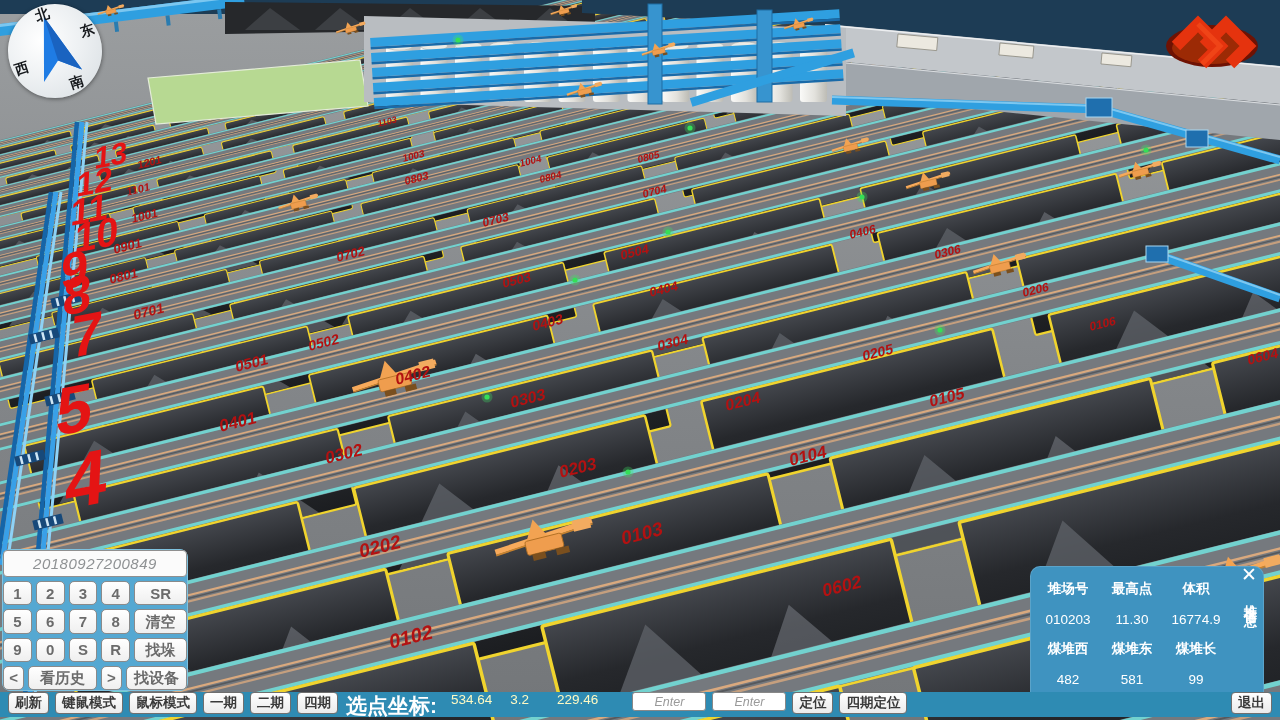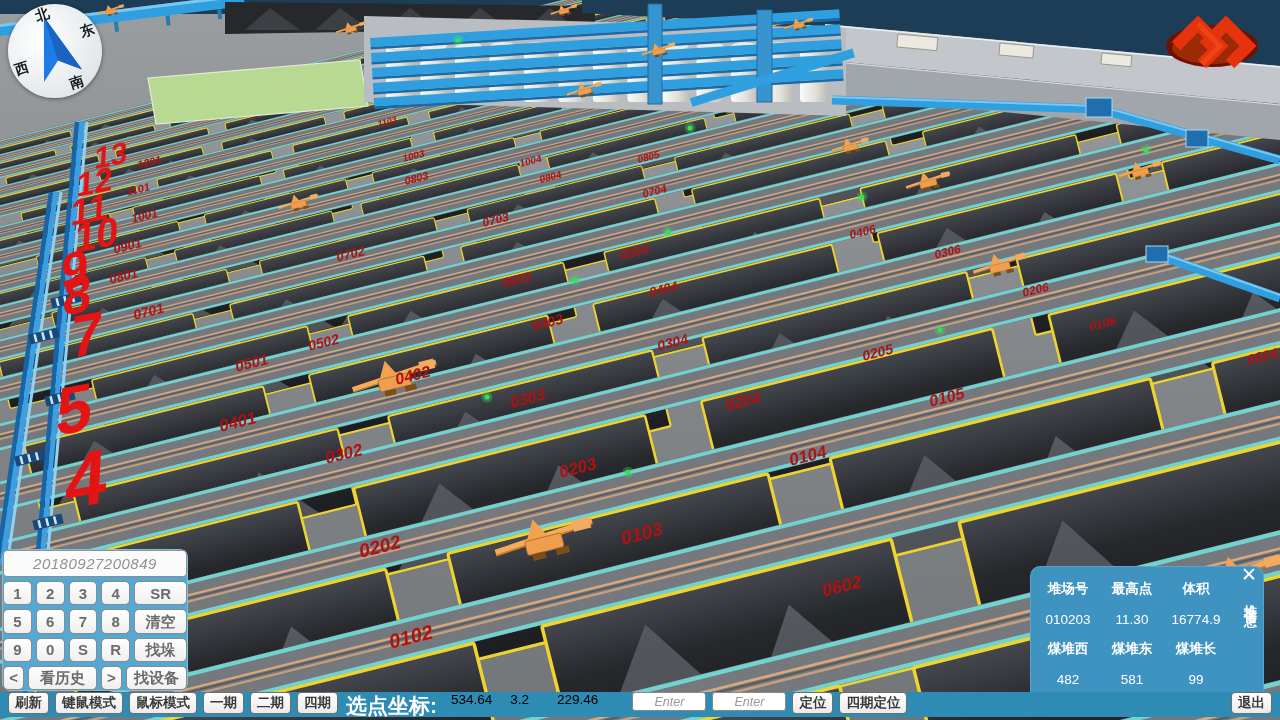--- a/index.html
+++ b/index.html
@@ -43,21 +43,21 @@
   .info-close{position:absolute;right:7px;top:-1px;color:#fff;font-size:19px;font-weight:bold;
     cursor:pointer;line-height:20px;}
 
   
   .toolbar{position:absolute;left:0;top:692px;width:1280px;height:25px;background:#2e8bb3;
     display:flex;padding:0 8px;box-sizing:border-box;gap:6px;}
   .tb-btn{background:linear-gradient(#ffffff,#ebebeb);border:1px solid #6f6f6f;border-radius:4px;
     color:#3a3a3a;font-weight:bold;font-size:13.5px;height:20px;display:flex;align-items:center;
     padding:0 6px;cursor:pointer;white-space:nowrap;}
   .tb-label{color:#fff;font-weight:bold;font-size:21px;margin-left:2px;white-space:nowrap;}
-  .tb-val{color:#000000;font-size:13.5px;white-space:nowrap;}
+  .tb-val{color:#fef9c3;font-size:13.5px;white-space:nowrap;}
   .v1{margin-left:8px;} .v2{margin-left:12px;} .v3{margin-left:22px;margin-right:28px;}
   .tb-input{width:72px;height:17px;border:1px solid #888;border-radius:3px;background:#ffffff;
     font-size:12.5px;font-style:italic;text-align:center;color:#555;padding:0;}
   .tb-input::placeholder{color:#9a9a9a;font-style:italic;}
   .spacer{flex:1;}
 </style>
 </head>
 <body>
 
 <div id="stage">

